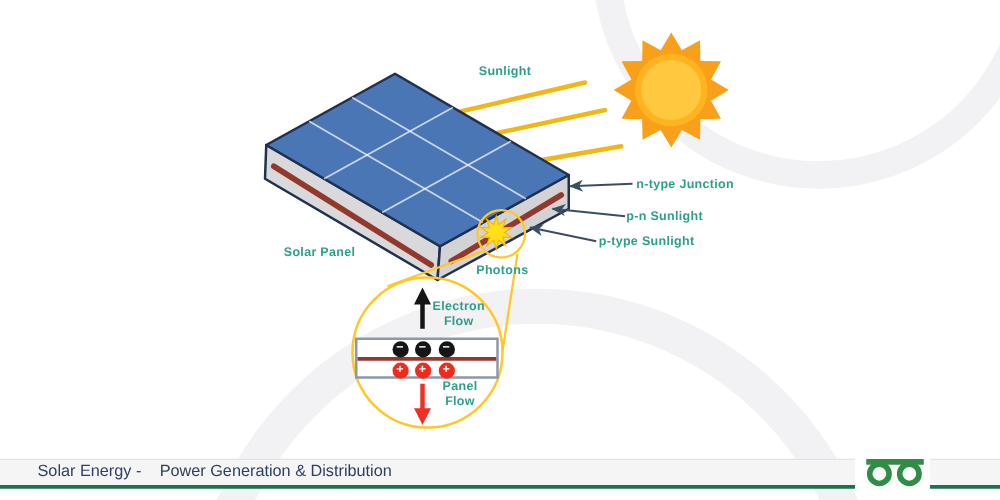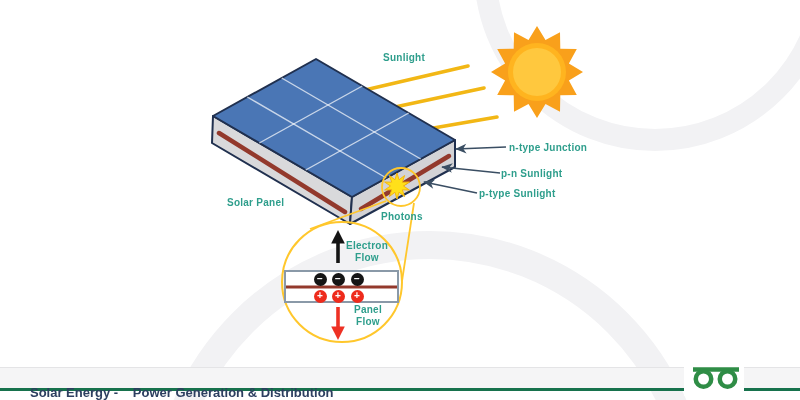--- a/index.html
+++ b/index.html
@@ -30,21 +30,21 @@
   .stripe{stroke:var(--junction-red);stroke-width:4.5;stroke-linecap:round;}
   .leader{stroke:var(--slate);stroke-width:1.6;fill:none;}
   .ray{stroke:var(--gold);stroke-width:3.6;fill:none;stroke-linecap:round;}
   .lens{stroke:var(--lens-gold);fill:none;}
   .wm{stroke:#f2f2f4;fill:none;}
   
   #footer-strip{position:absolute;left:0;top:367px;width:800px;height:21px;
                 background:var(--strip-bg);border-top:1px solid #e4e4e6;}
   #footer-green{position:absolute;left:0;top:388px;width:800px;height:3px;
                 background:var(--footer-green);}
-  #footer-text{position:absolute;left:30px;top:385px;font-size:13px;font-weight:700;
+  #footer-text{position:absolute;left:30px;top:369px;font-size:13px;font-weight:400;
                color:var(--navy);white-space:nowrap;}
   #footer-text .main{margin-left:11px;}
   #logo-box{position:absolute;left:684px;top:358px;width:60px;height:38px;background:#fff;}
 </style>
 </head>
 <body>
 
 <div id="stage">
 
   <svg id="scene" width="800" height="400" viewBox="0 0 800 400">

